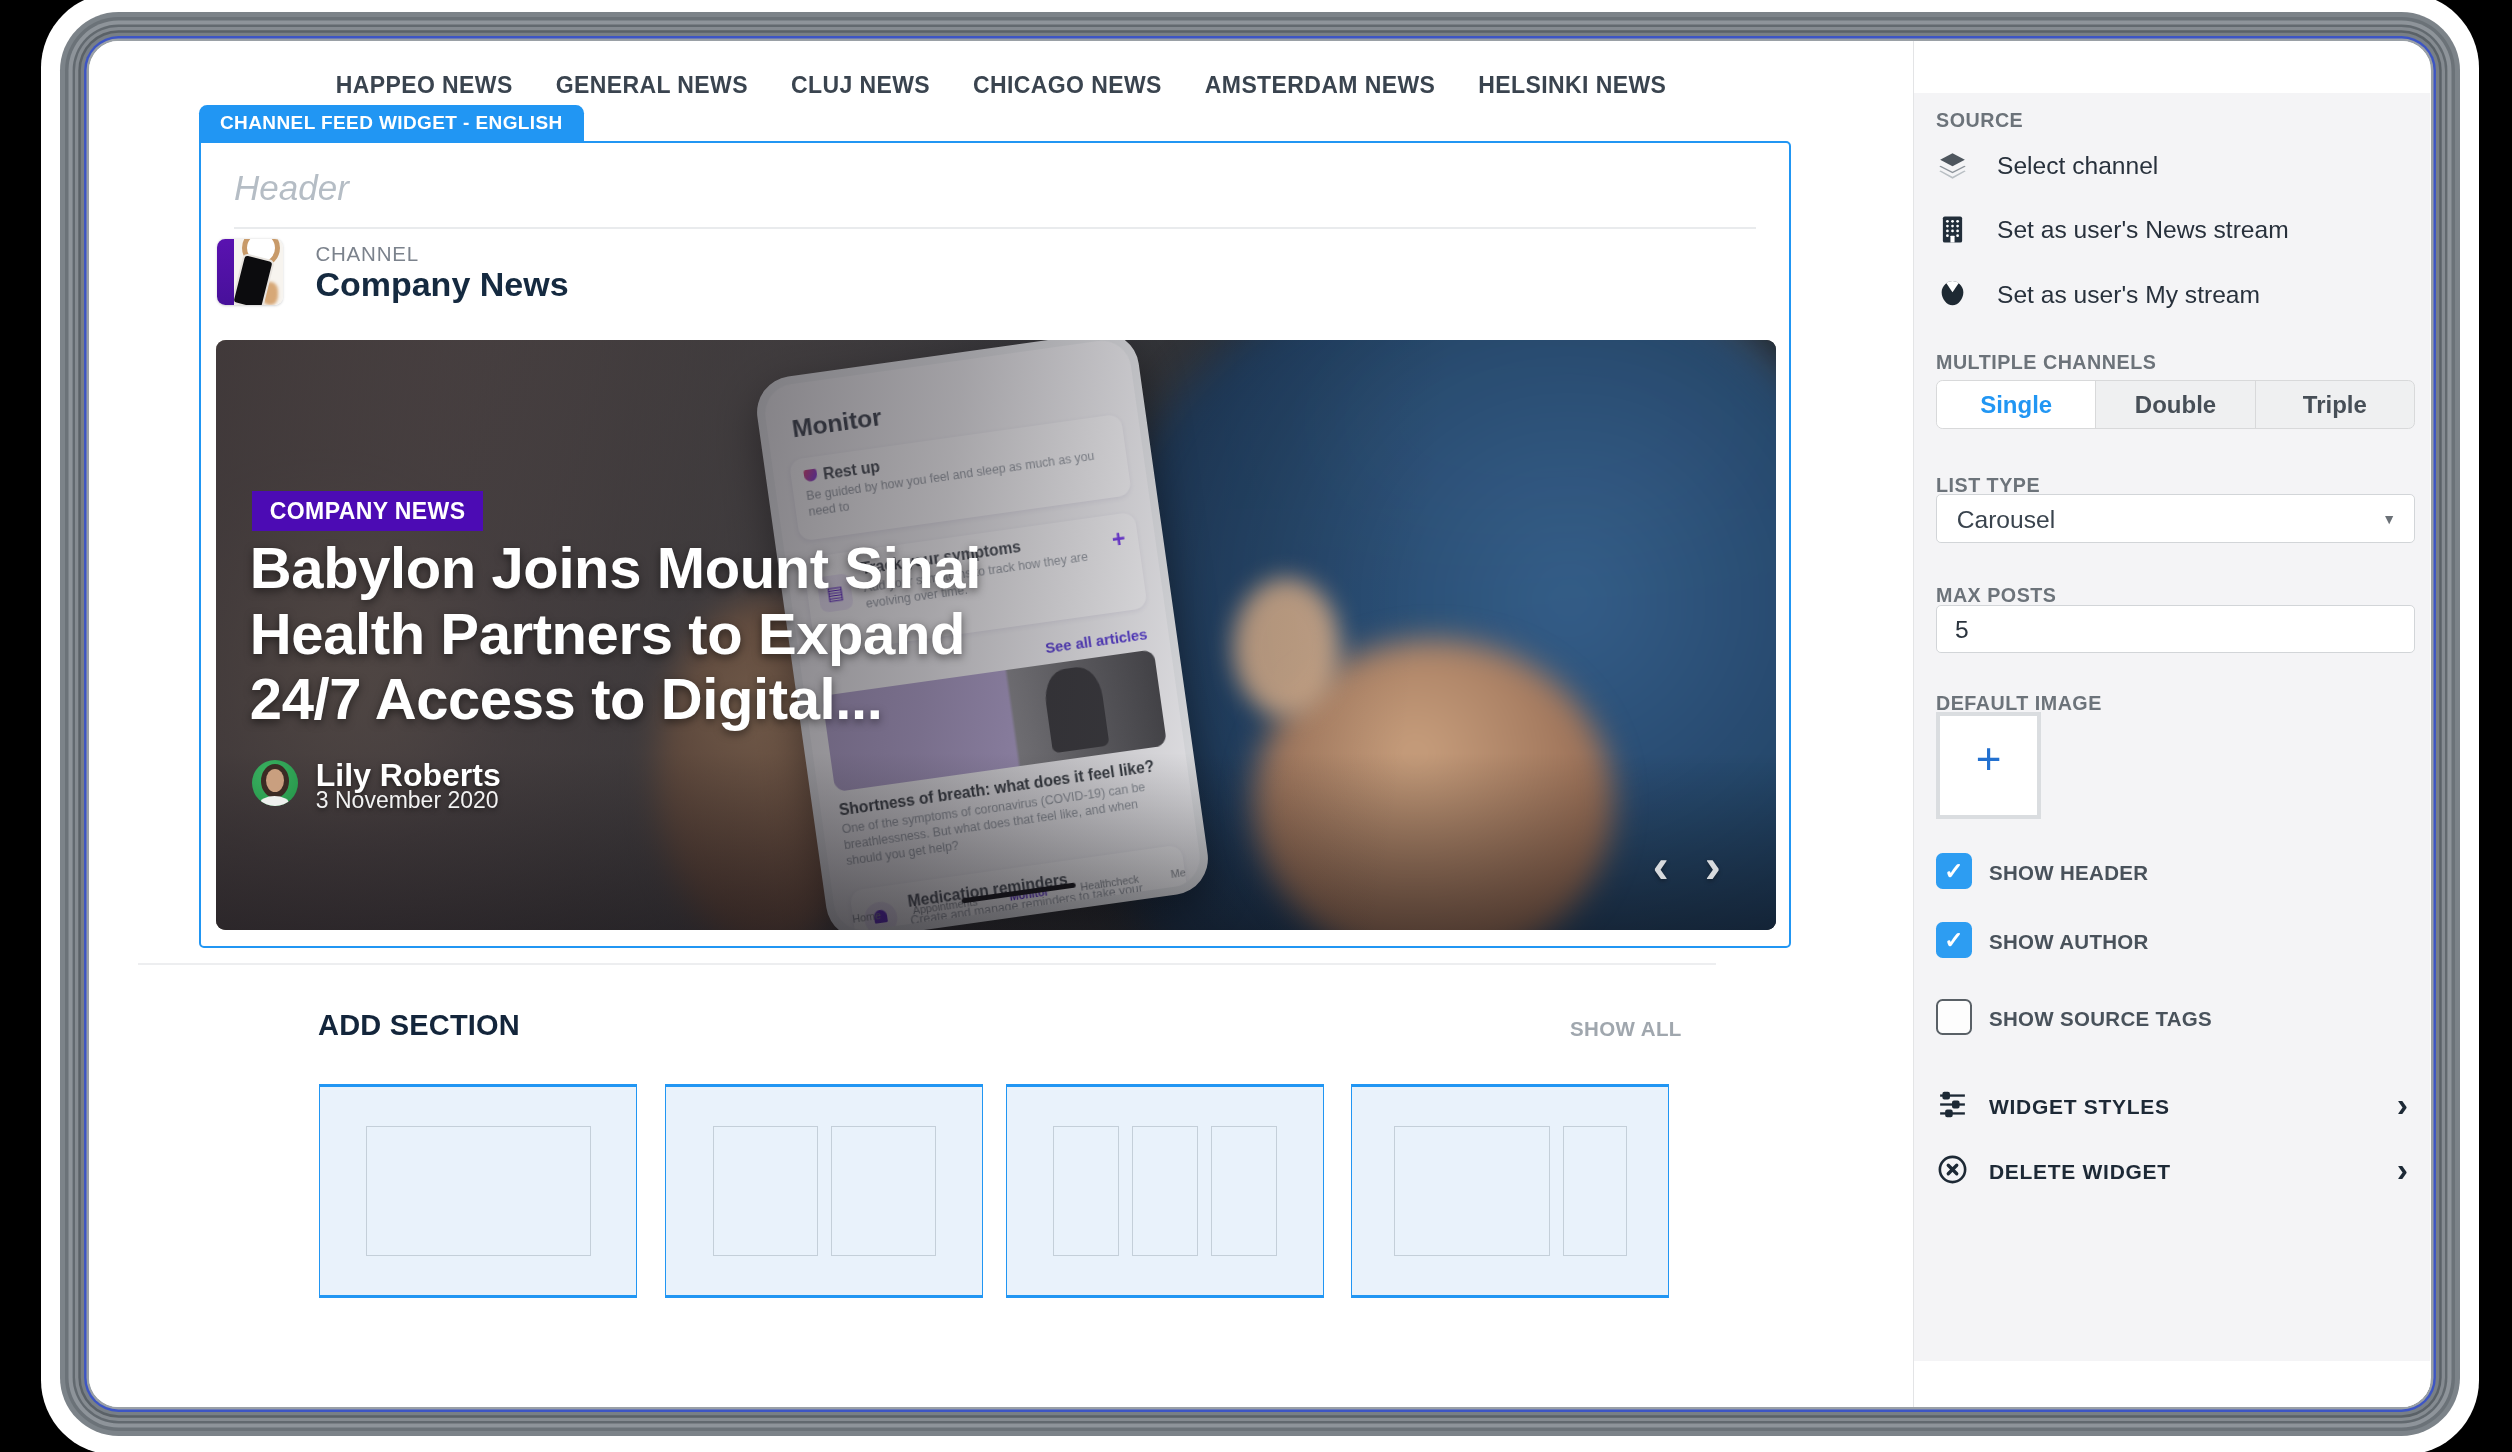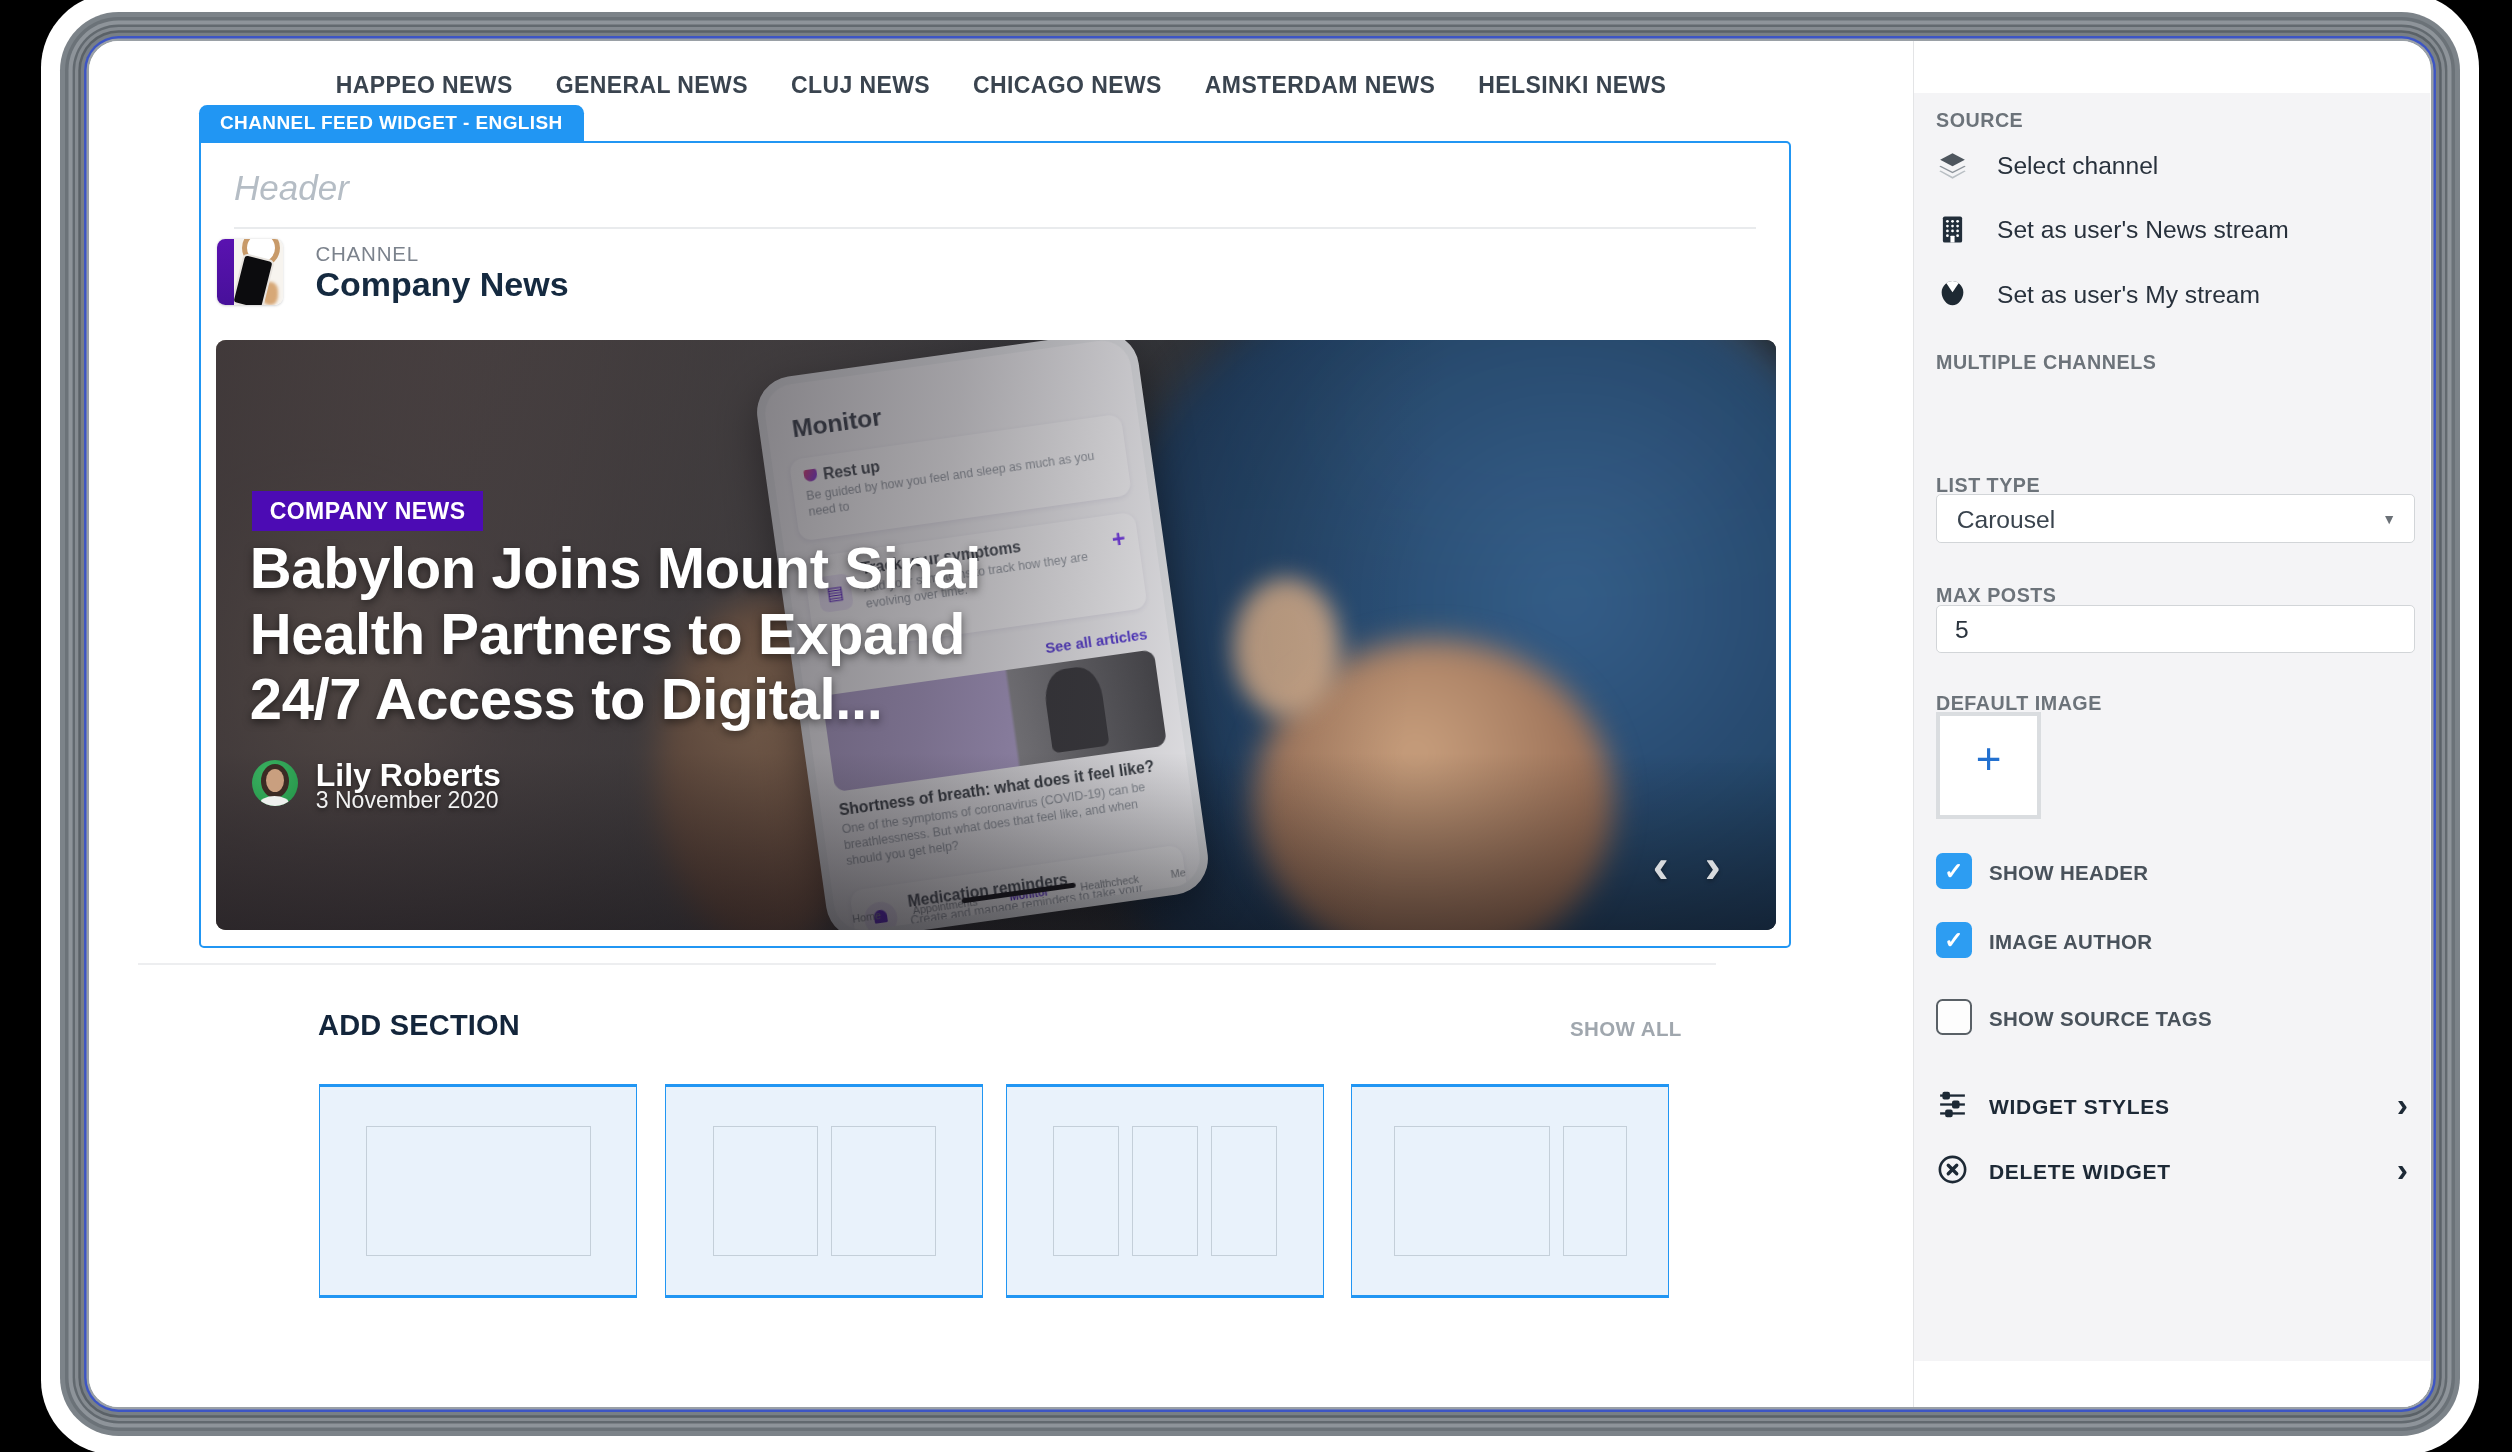--- a/index.html
+++ b/index.html
@@ -304,20 +304,25 @@
 
         <div class="src-row" style="top:185px;">
           <svg viewBox="0 0 24 24">
             <path d="M12 2.2c2 0 3.7.9 5.1 2.2 1.7 1.5 2.8 3.6 2.8 5.9 0 2.4-.9 4.7-2.4 6.6-1.4 1.7-3.3 3-5.5 3s-4.1-1.3-5.5-3c-1.5-1.9-2.4-4.2-2.4-6.6 0-2.3 1.1-4.4 2.8-5.9C8.3 3.1 10 2.2 12 2.2z" fill="#1e2933"></path>
             <path d="M7.4 3.7L12 10.4l4.6-6.7C15.3 2.7 13.7 2.2 12 2.2s-3.3.5-4.6 1.5z" fill="#ffffff"></path>
           </svg>
           <span class="lbl">Set as user's My stream</span>
         </div>
 
         <div class="sb-label" style="top:258px;">MULTIPLE CHANNELS</div>
+        <div class="segmented">
+          <div class="seg sel">Single</div>
+          <div class="seg">Double</div>
+          <div class="seg">Triple</div>
+        </div>
 
         <div class="sb-label" style="top:381px;">LIST TYPE</div>
         <div class="select">
           <span class="val">Carousel</span>
           <span class="caret">▼</span>
         </div>
 
         <div class="sb-label" style="top:491px;">MAX POSTS</div>
         <div class="text-input">
           <span class="val">5</span>
@@ -327,21 +332,21 @@
         <div class="upload">
           <span class="plus">+</span>
         </div>
 
         <div class="cb-row" style="top:760px;">
           <span class="cb-box on">✓</span>
           <span class="lbl">SHOW HEADER</span>
         </div>
         <div class="cb-row" style="top:829px;">
           <span class="cb-box on">✓</span>
-          <span class="lbl">IMAGE AUTHOR</span>
+          <span class="lbl">SHOW AUTHOR</span>
         </div>
         <div class="cb-row" style="top:906px;">
           <span class="cb-box off"></span>
           <span class="lbl">SHOW SOURCE TAGS</span>
         </div>
 
         <div class="act-row" style="top:995px;">
           <svg viewBox="0 0 24 24">
             <g stroke="#1d2935" stroke-width="1.7" fill="#1d2935">
               <line x1="3" y1="5.5" x2="21" y2="5.5"></line>

